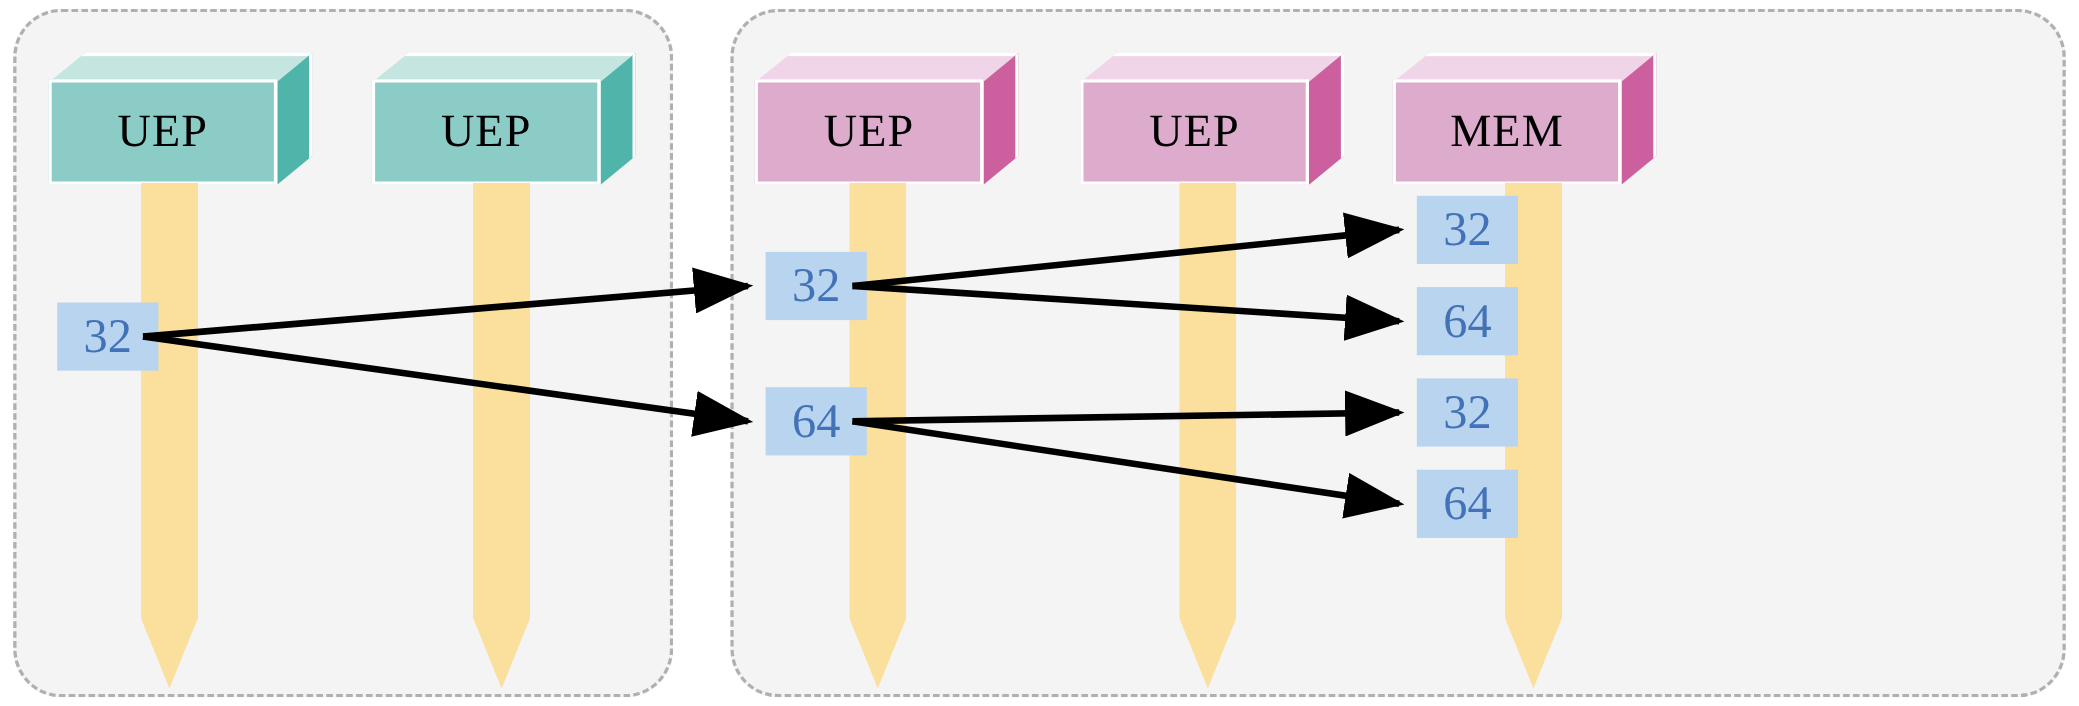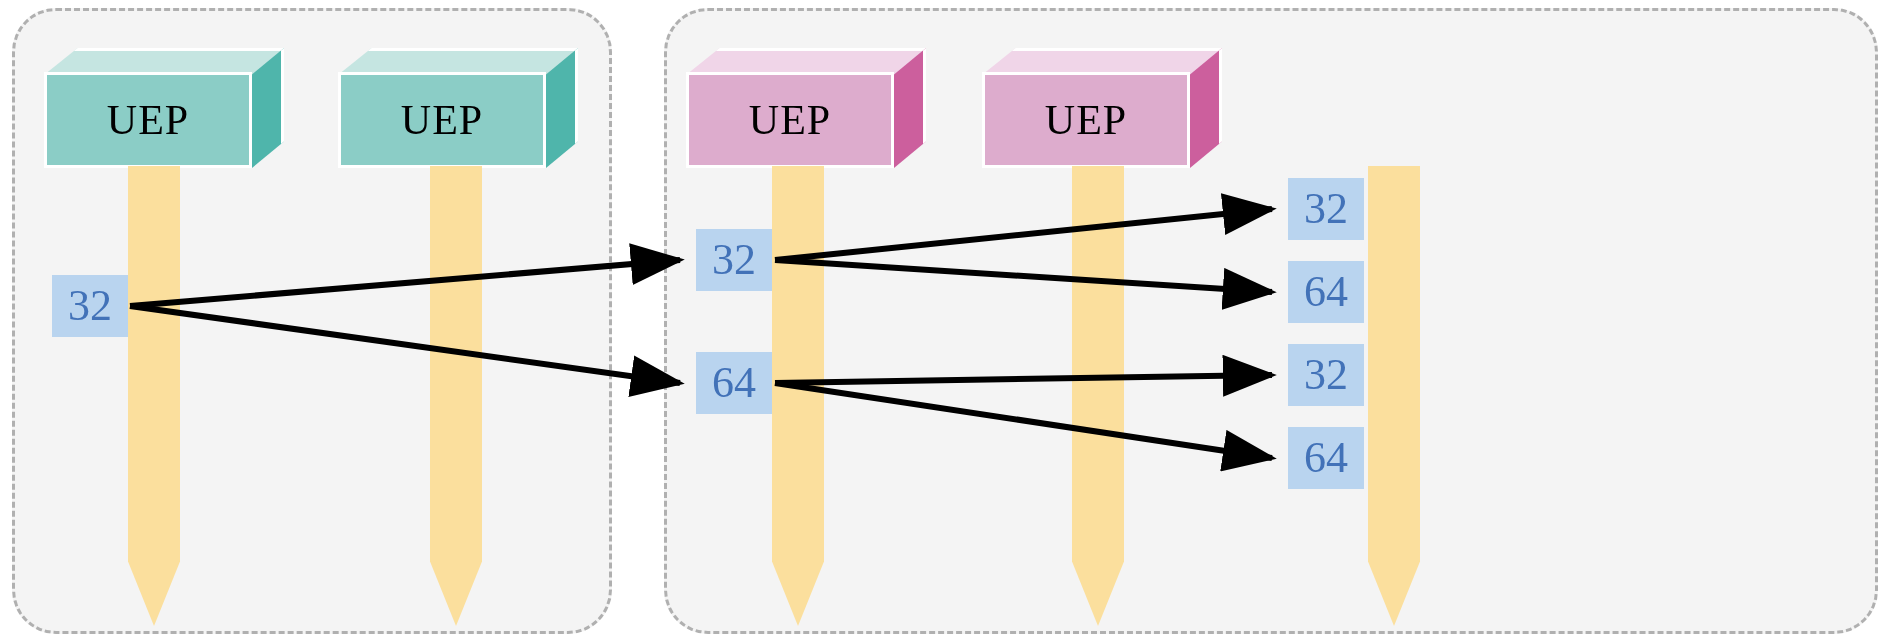--- a/index.html
+++ b/index.html
@@ -88,21 +88,21 @@
   .flow-arrow {
     position: absolute;
     width: 52px;
     background: #fbdf9d;
     clip-path: polygon(0% 0%, 100% 0%, 100% 86%, 50% 100%, 0% 86%);
   }
 
   
   .chip {
     position: absolute;
-    width: 76px;
+    width: 92px;
     height: 62px;
     background: #b9d4ef;
     color: #4272b8;
     display: flex;
     align-items: center;
     justify-content: center;
     font-size: 44px;
     line-height: 1;
   }
 
@@ -144,20 +144,25 @@
     <div class="face-side"></div>
     <div class="face-front">UEP</div>
   </div>
 
   <div class="unit pink" style="left:982px; top:48px;">
     <div class="face-top"></div>
     <div class="face-side"></div>
     <div class="face-front">UEP</div>
   </div>
 
+  <div class="unit pink" style="left:1266px; top:48px;">
+    <div class="face-top"></div>
+    <div class="face-side"></div>
+    <div class="face-front">MEM</div>
+  </div>
 
   <div class="flow-arrow" style="left:772px;  top:166px; height:460px;"></div>
   <div class="flow-arrow" style="left:1072px; top:166px; height:460px;"></div>
   <div class="flow-arrow" style="left:1368px; top:166px; height:460px;"></div>
 
   <div class="chip" style="left:696px; top:229px;">32</div>
   <div class="chip" style="left:696px; top:352px;">64</div>
 
   <div class="chip" style="left:1288px; top:178px;">32</div>
   <div class="chip" style="left:1288px; top:261px;">64</div>

